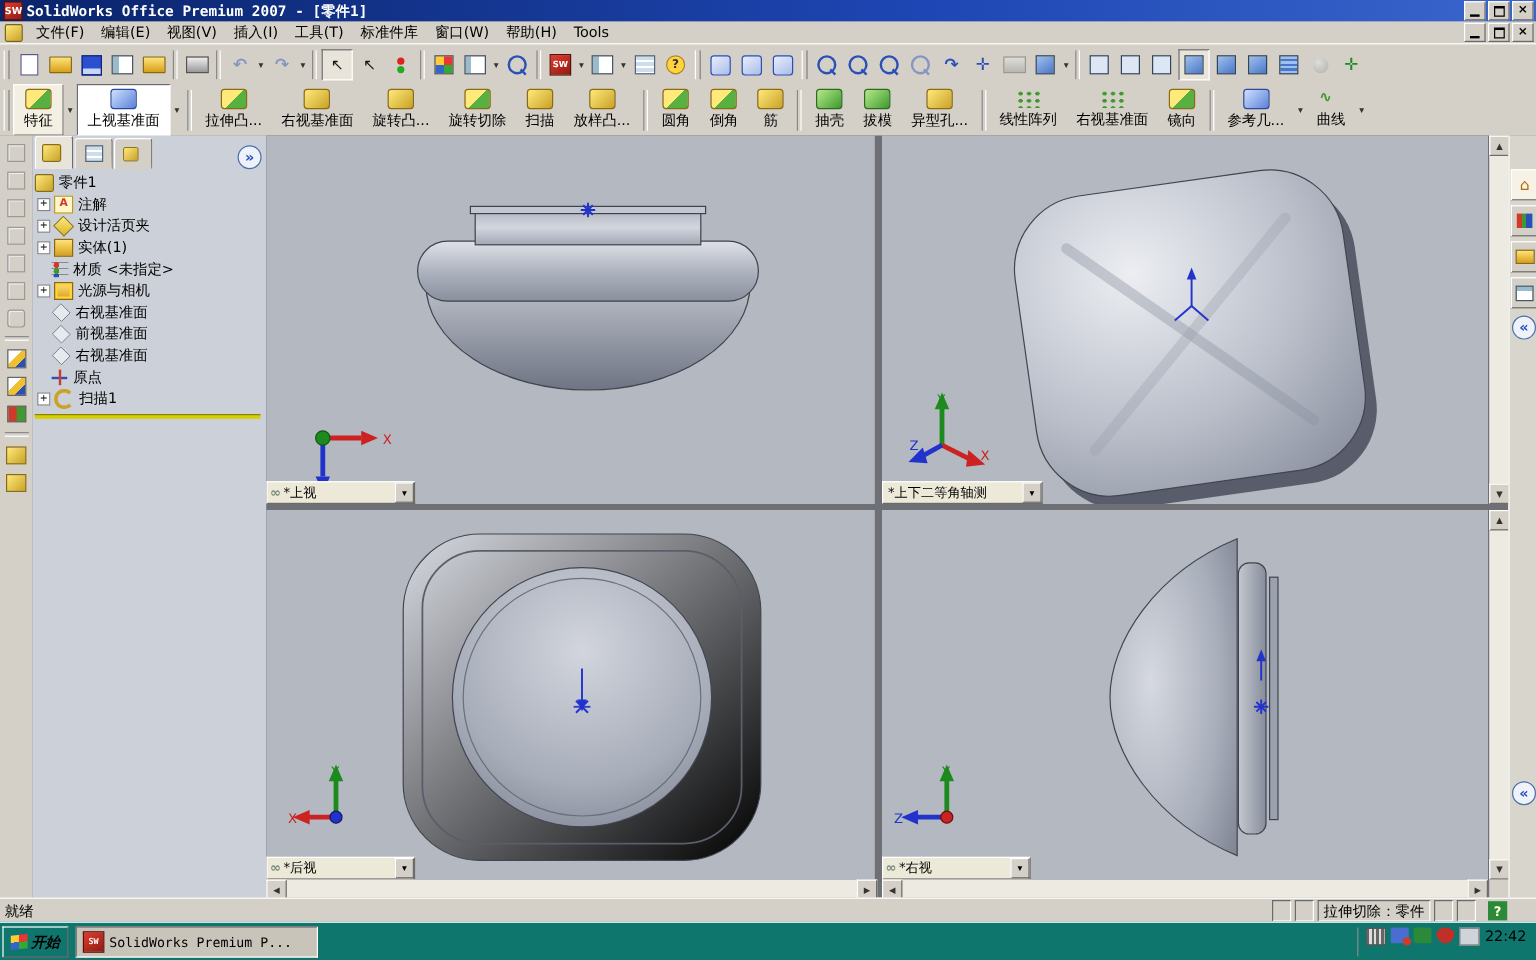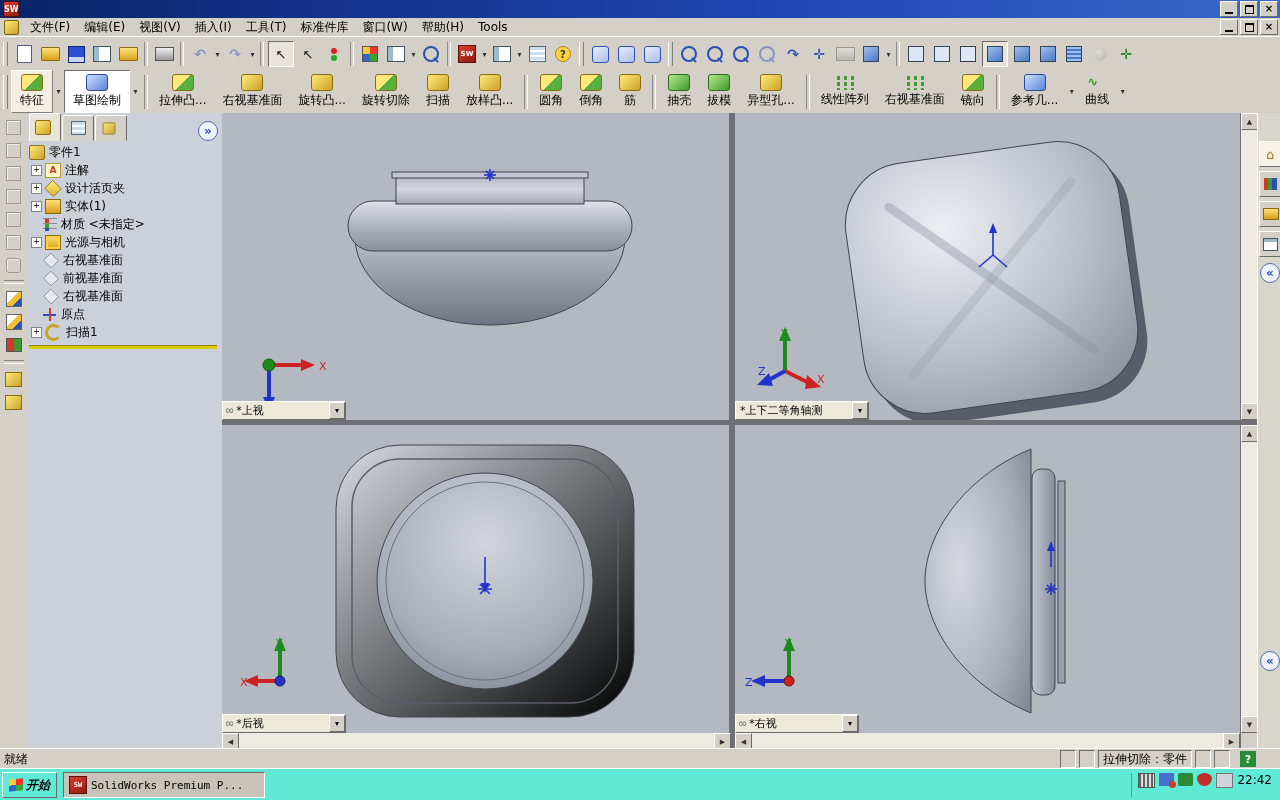--- a/index.html
+++ b/index.html
@@ -140,21 +140,21 @@
   .tp-exp{width:13px;height:11px;border:1px solid #456;background:linear-gradient(#9bc 30%,#fff 0);}
   .tpchev{position:absolute;left:2px;width:18px;height:18px;border-radius:50%;border:1px solid #4a6ea8;
     color:#2a50b8;display:grid;place-items:center;font-weight:bold;background:#eef2fa;}
   
   #statusbar{left:0;top:748px;width:1280px;height:20px;background:#d4d0c8;border-top:1px solid #fff;
     display:flex;align-items:center;}
   .scell{height:16px;border:1px solid;border-color:#6b6b6b #ffffff #ffffff #6b6b6b;margin-left:3px;
     display:flex;align-items:center;padding:0 4px;}
   .qhelp{width:16px;height:16px;background:#2a8a3a;color:#ffd;font-weight:bold;display:grid;place-items:center;font-size:11px;}
   
-  #taskbar{left:0;top:768px;width:1280px;height:32px;background:#5eead4;border-top:1px solid #fff;
+  #taskbar{left:0;top:768px;width:1280px;height:32px;background:#0f766e;border-top:1px solid #fff;
     display:flex;align-items:center;}
   #startbtn{height:24px;margin-left:2px;display:flex;align-items:center;gap:3px;padding:0 6px;font-weight:bold;
     font-style:italic;}
   .flag{width:14px;height:12px;background:
      conic-gradient(#e33 25%,#3a3 0 50%,#36c 0 75%,#fc3 0);transform:skewY(-6deg);}
   #taskbtn{height:24px;width:190px;margin-left:6px;display:flex;align-items:center;gap:4px;padding:0 5px;
     background:#c8c4ba;white-space:nowrap;overflow:hidden;font-family:"DejaVu Sans Mono",monospace;font-size:11px;}
   #tray{margin-left:auto;height:24px;display:flex;align-items:flex-start;gap:4px;padding:0 8px 0 6px;
     border-left:1px solid #8a8a8a;}
   .trayic{width:15px;height:13px;}
@@ -166,20 +166,21 @@
   .t-mon{background:#cfd3da;border:1px solid #777;}
   svg text{font-family:"DejaVu Sans",sans-serif;}
 </style>
 </head>
 <body>
 
 <div id="root">
 
   <div class="abs" id="titlebar">
     <span class="swlogo">SW</span>
+    <span class="ttl">SolidWorks Office Premium 2007 - [零件1]</span>
     <span class="wbtns">
       <span class="wb out">
           <span class="minbar"></span>
         </span>
       <span class="wb out">
           <span class="rest"></span>
         </span>
       <span class="wb out">×</span>
     </span>
   </div>
@@ -343,21 +344,21 @@
 
   <div class="abs" id="featbar">
     <span class="grip" style="height:34px;align-self:center;"></span>
     <span class="featbtn hilite">
       <span class="fi mix"></span>
       <span>特征</span>
     </span>
     <span class="fdd">▾</span>
     <span class="featbtn active">
       <span class="fi blue"></span>
-      <span>草图绘制</span>
+      <span>上视基准面</span>
     </span>
     <span class="fdd">▾</span>
     <span class="sep" style="height:34px;align-self:center;"></span>
     <span class="featbtn">
       <span class="fi mix"></span>
       <span>拉伸凸...</span>
     </span>
     <span class="featbtn">
       <span class="fi"></span>
       <span>右视基准面</span>

